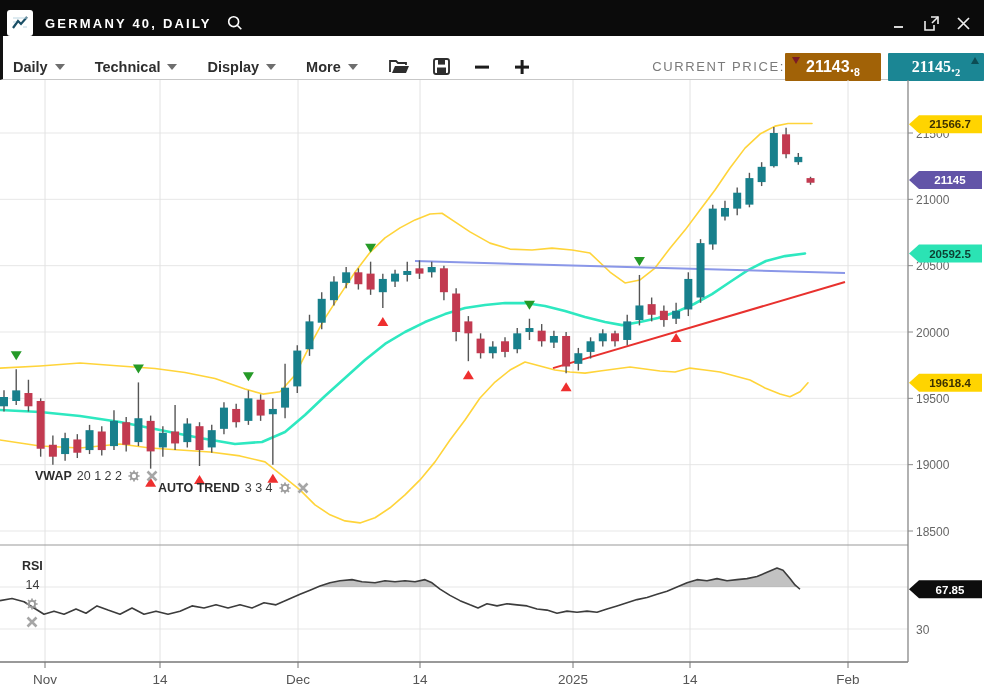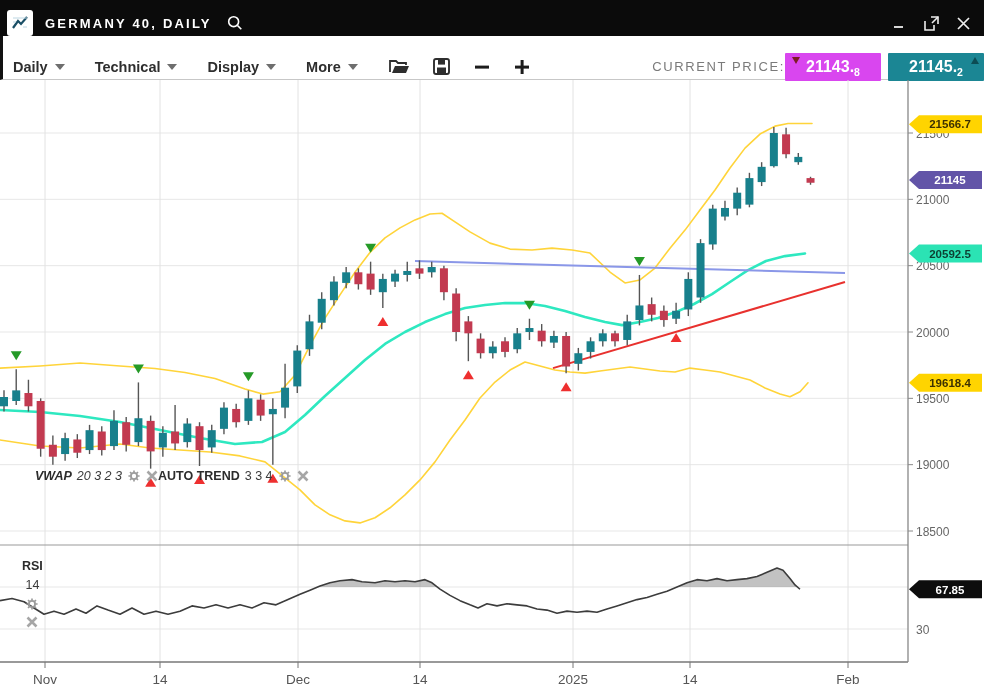--- a/index.html
+++ b/index.html
@@ -21,22 +21,22 @@
            display:flex;align-items:center;padding:18px 0 0 10px;}
   .menu{display:flex;align-items:center;gap:7px;margin-right:30px;cursor:pointer;
         font-size:14.5px;font-weight:700;color:#2e2e2e;}
   .caret{width:0;height:0;border-left:5px solid transparent;border-right:5px solid transparent;
          border-top:6px solid #6e6e6e;}
   .tool-icon{margin-right:22px;cursor:pointer;display:flex;align-items:center;}
   .cp-label{margin-left:auto;font-size:13px;color:#7a7a7a;letter-spacing:1.6px;}
   .price-badge{height:28px;min-width:96px;display:flex;align-items:center;justify-content:center;
                color:#fff;font-weight:700;font-size:16px;position:relative;border-radius:1px;}
   .price-badge .dec{font-size:10.5px;align-self:flex-end;padding-bottom:3px;}
-  .badge-bid{background:#d946ef;margin-right:7px;padding:0 10px;}
-  .badge-ask{background:#1b8694;padding:0 10px;}
+  .badge-bid{background:#a16207;margin-right:7px;padding:0 10px;}
+  .badge-ask{background:#1b8694;padding:0 10px;font-family:Liberation Serif, serif;}
   .arr-down{width:0;height:0;border-left:4px solid transparent;border-right:4px solid transparent;
             border-top:7px solid #7c1b26;position:absolute;left:7px;top:4px;}
   .arr-up{width:0;height:0;border-left:4px solid transparent;border-right:4px solid transparent;
           border-bottom:7px solid #0c4c54;position:absolute;right:5px;top:4px;}
   
   .chart-wrap{position:absolute;left:0;top:80px;width:980px;height:614px;}
   #chart-svg{position:absolute;left:0;top:0;}
   .overlay-label{position:absolute;display:flex;align-items:center;gap:5px;
                  font-size:12.5px;color:#3a3a3a;white-space:nowrap;}
   .overlay-label b{font-weight:700;color:#2c2c2c;}
@@ -346,36 +346,36 @@
         <path d="M909 180.09666666666666 L919 171.09666666666666 H982 V189.09666666666666 H919 Z" fill="#6254a8"></path>
         <text x="950" y="184.39666666666668" font-size="11.5" font-weight="bold" fill="#ffffff" text-anchor="middle" font-family="Liberation Sans, sans-serif">21145</text>
         <path d="M909 253.39499999999998 L919 244.39499999999998 H982 V262.395 H919 Z" fill="#2be3b4"></path>
         <text x="950" y="257.695" font-size="11.5" font-weight="bold" fill="#0d3f33" text-anchor="middle" font-family="Liberation Sans, sans-serif">20592.5</text>
         <path d="M909 382.62559999999985 L919 373.62559999999985 H982 V391.62559999999985 H919 Z" fill="#ffd400"></path>
         <text x="950" y="386.92559999999986" font-size="11.5" font-weight="bold" fill="#3d3200" text-anchor="middle" font-family="Liberation Sans, sans-serif">19618.4</text>
         <path d="M909 589.2575 L919 580.2575 H982 V598.2575 H919 Z" fill="#0d0d0d"></path>
         <text x="950" y="593.5575" font-size="11.5" font-weight="bold" fill="#ffffff" text-anchor="middle" font-family="Liberation Sans, sans-serif">67.85</text>
       </svg>
 
-    <div class="overlay-label" style="left:35px;top:389px;font-style:italic;">
+    <div class="overlay-label" style="left:35px;top:389px;">
       <b>VWAP</b>
-      <span>20 3 2 3</span>
+      <span>20 1 2 2</span>
       <span class="mini-icon">
         <svg width="14" height="14" viewBox="0 0 20 20">
             <path d="M10 2v3M10 15v3M2 10h3M15 10h3M4.3 4.3l2.1 2.1M13.6 13.6l2.1 2.1M15.7 4.3l-2.1 2.1M6.4 13.6l-2.1 2.1" stroke="#9b9b9b" stroke-width="2.4"></path>
             <circle cx="10" cy="10" r="4.4" fill="none" stroke="#9b9b9b" stroke-width="2.6"></circle>
           </svg>
       </span>
       <span class="mini-icon">
         <svg width="12" height="12" viewBox="0 0 12 12">
             <path d="M1.5 1.5l9 9M10.5 1.5l-9 9" stroke="#a6a6a6" stroke-width="2.6"></path>
           </svg>
       </span>
     </div>
-    <div class="overlay-label" style="left:138px;top:389px;padding-left:20px;">
+    <div class="overlay-label" style="left:138px;top:401px;padding-left:20px;">
       <b>AUTO TREND</b>
       <span>3 3 4</span>
       <span class="mini-icon">
         <svg width="14" height="14" viewBox="0 0 20 20">
             <path d="M10 2v3M10 15v3M2 10h3M15 10h3M4.3 4.3l2.1 2.1M13.6 13.6l2.1 2.1M15.7 4.3l-2.1 2.1M6.4 13.6l-2.1 2.1" stroke="#9b9b9b" stroke-width="2.4"></path>
             <circle cx="10" cy="10" r="4.4" fill="none" stroke="#9b9b9b" stroke-width="2.6"></circle>
           </svg>
       </span>
       <span class="mini-icon">
         <svg width="12" height="12" viewBox="0 0 12 12">

